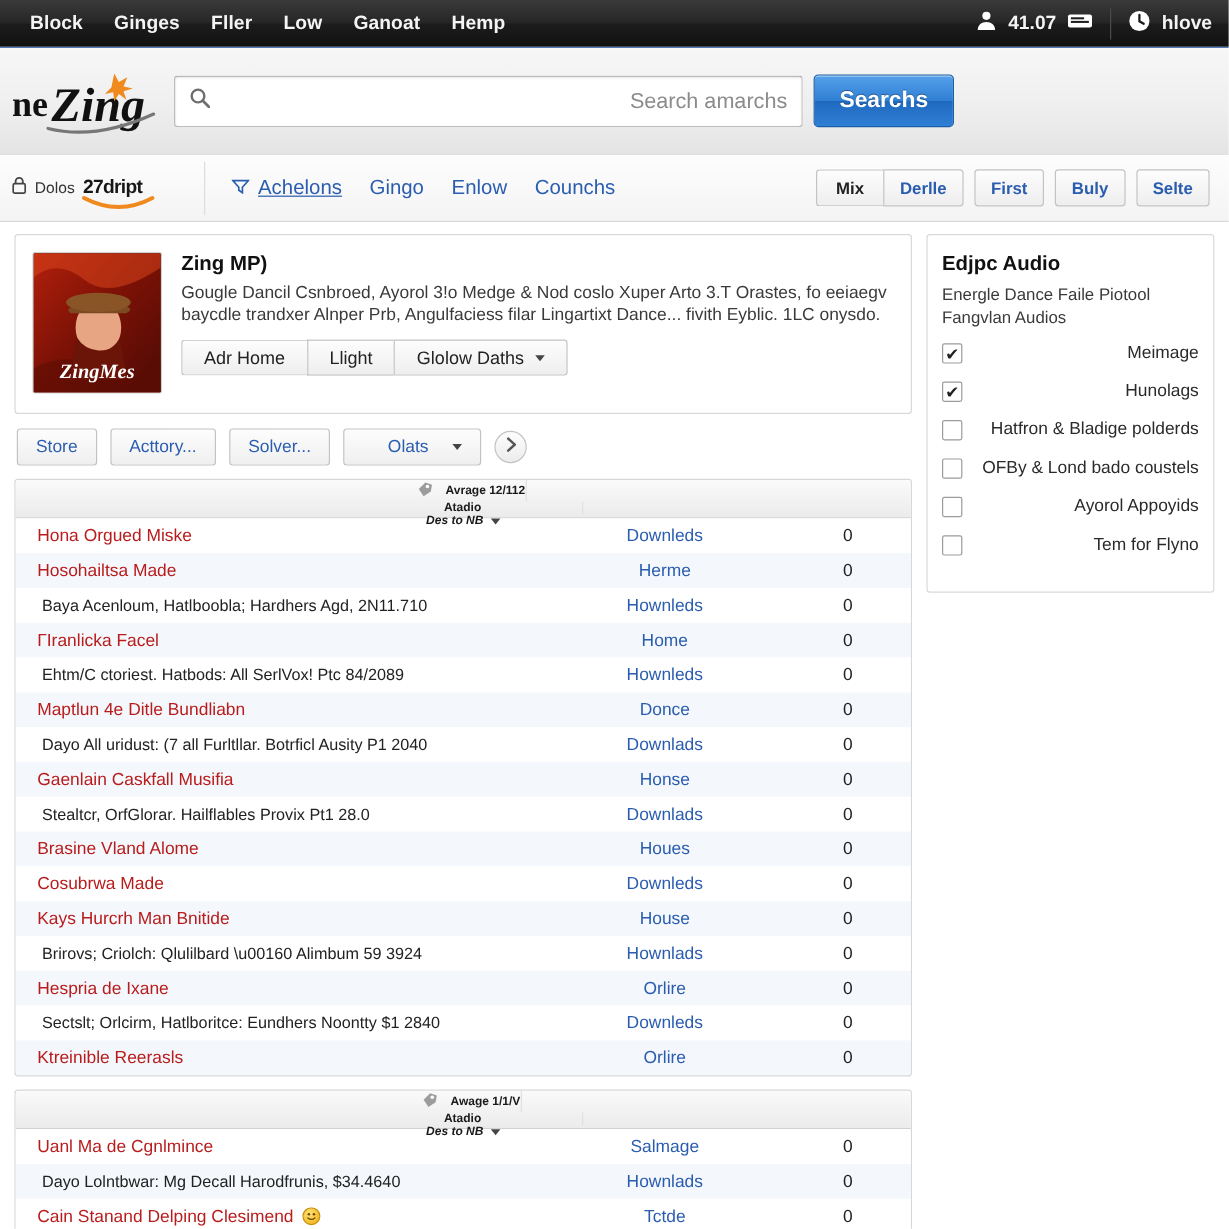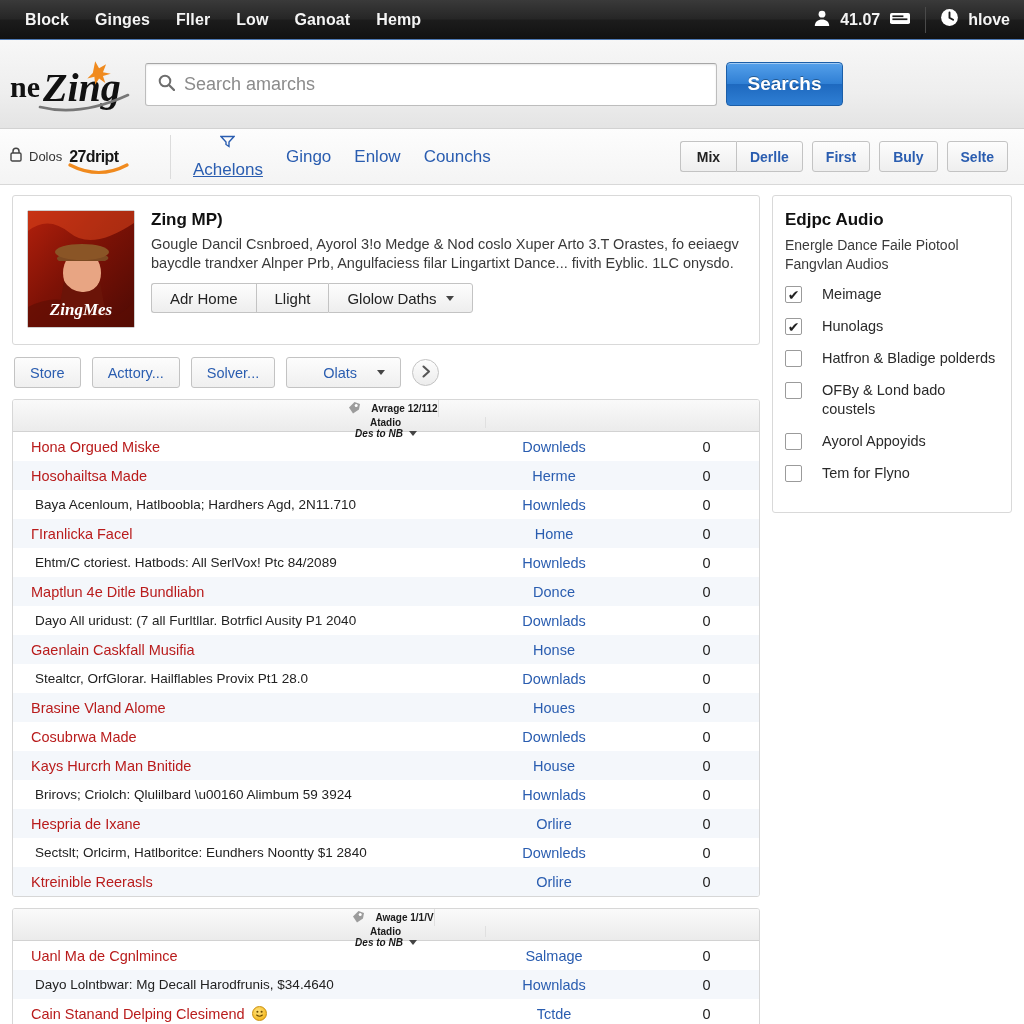--- a/index.html
+++ b/index.html
@@ -32,24 +32,25 @@
   
   .searchbar{
     height:89px; width:100%;
     background:linear-gradient(180deg,#f7f7f7 0%,#eeeeee 60%,#e4e4e4 100%);
     display:flex; align-items:center; border-bottom:1px solid #d2d2d2;
     position:relative;
   }
   .logo{ width:145px; padding-left:6px; display:flex; align-items:center; justify-content:center;}
   .logo svg{ display:block;}
   .searchfield{
-    flex:0 0 auto; width:572px; height:43px; background:#fff;
+    flex:0 0 auto; width:524px; height:43px; background:#fff;
     border:1px solid #bdbdbd; border-top-color:#a6a6a6;
     border-radius:3px; display:flex; align-items:center; padding:0 12px;
     box-shadow:inset 0 1px 2px rgba(0,0,0,.10);
+    justify-content:space-between;
   }
   .searchfield .ph{ color:#8b8b8b; font-size:18px; margin-left:9px;}
   .searchbtn{
     margin-left:9px; width:117px; height:44px; border-radius:4px;
     background:linear-gradient(180deg,#55a0ea 0%,#2f7fd4 50%,#1e69bf 51%,#2f7fd4 100%);
     border:1px solid #1b5ea8; color:#fff; font-weight:bold; font-size:19px;
     display:flex; align-items:center; justify-content:center;
     text-shadow:0 -1px 0 rgba(0,0,0,.35);
     box-shadow:inset 0 1px 0 rgba(255,255,255,.45);
     cursor:pointer;
@@ -137,21 +138,21 @@
   .td-2{ width:200px; text-align:center; color:#2a5db0;}
   .td-3{ width:105px; text-align:center; color:#222;}
   .emoji{ font-size:14px; line-height:1;}
 
   
   .sidebox{
     border:1px solid #d9d9d9; border-radius:3px; background:#fff; padding:14px 12px 16px 12px;
   }
   .side-title{ font-size:17px; font-weight:bold; color:#111; margin-bottom:6px;}
   .side-sub{ font-size:14px; color:#3a3a3a; line-height:19px; margin-bottom:11px;}
-  .ckrow{ display:flex; align-items:flex-start; gap:20px; margin-bottom:13px; cursor:pointer;}
+  .ckrow{ display:flex; align-items:flex-start; gap:9px; margin-bottom:13px; cursor:pointer;justify-content:space-between;}
   .ck{
     width:17px;height:17px;border:1px solid #9b9b9b;border-radius:2px;background:#fff;flex:0 0 auto;
     display:flex;align-items:center;justify-content:center; margin-top:1px;
   }
   .ck.on::after{ content:"\2714"; font-size:14px; color:#222; line-height:1;}
   .cklabel{ font-size:14.5px; color:#2a2a2a; line-height:19px;}
 </style>
 </head>
 <body>
 
@@ -228,21 +229,21 @@
       <span class="dolos">Dolos</span>
       <span class="sub-brand">
         <span>27dript</span>
         <svg width="64" height="16" viewBox="0 0 64 16" style="position:absolute;left:-2px;top:14px;">
           <path d="M3 3 Q32 18 60 3" stroke="#f08a1e" stroke-width="3.2" fill="none" stroke-linecap="round"></path>
         </svg>
       </span>
     </div>
     <div class="sub-divider"></div>
     <div class="sub-links">
-      <a href="#" class="active" style="display:flex;align-items:center;gap:7px;flex-direction:column;">
+      <a href="#" class="active" style="display:flex;align-items:center;gap:7px;">
         <span class="ic">
           <svg width="15" height="13" viewBox="0 0 15 13">
               <path d="M1 1.5h13l-5 5.5v4.5l-3-2V7z" stroke="#2a5db0" stroke-width="1.4" fill="none"></path>
             </svg>
         </span>
         <span>Achelons</span>
       </a>
       <a href="#">Gingo</a>
       <a href="#">Enlow</a>
       <a href="#">Counchs</a>

